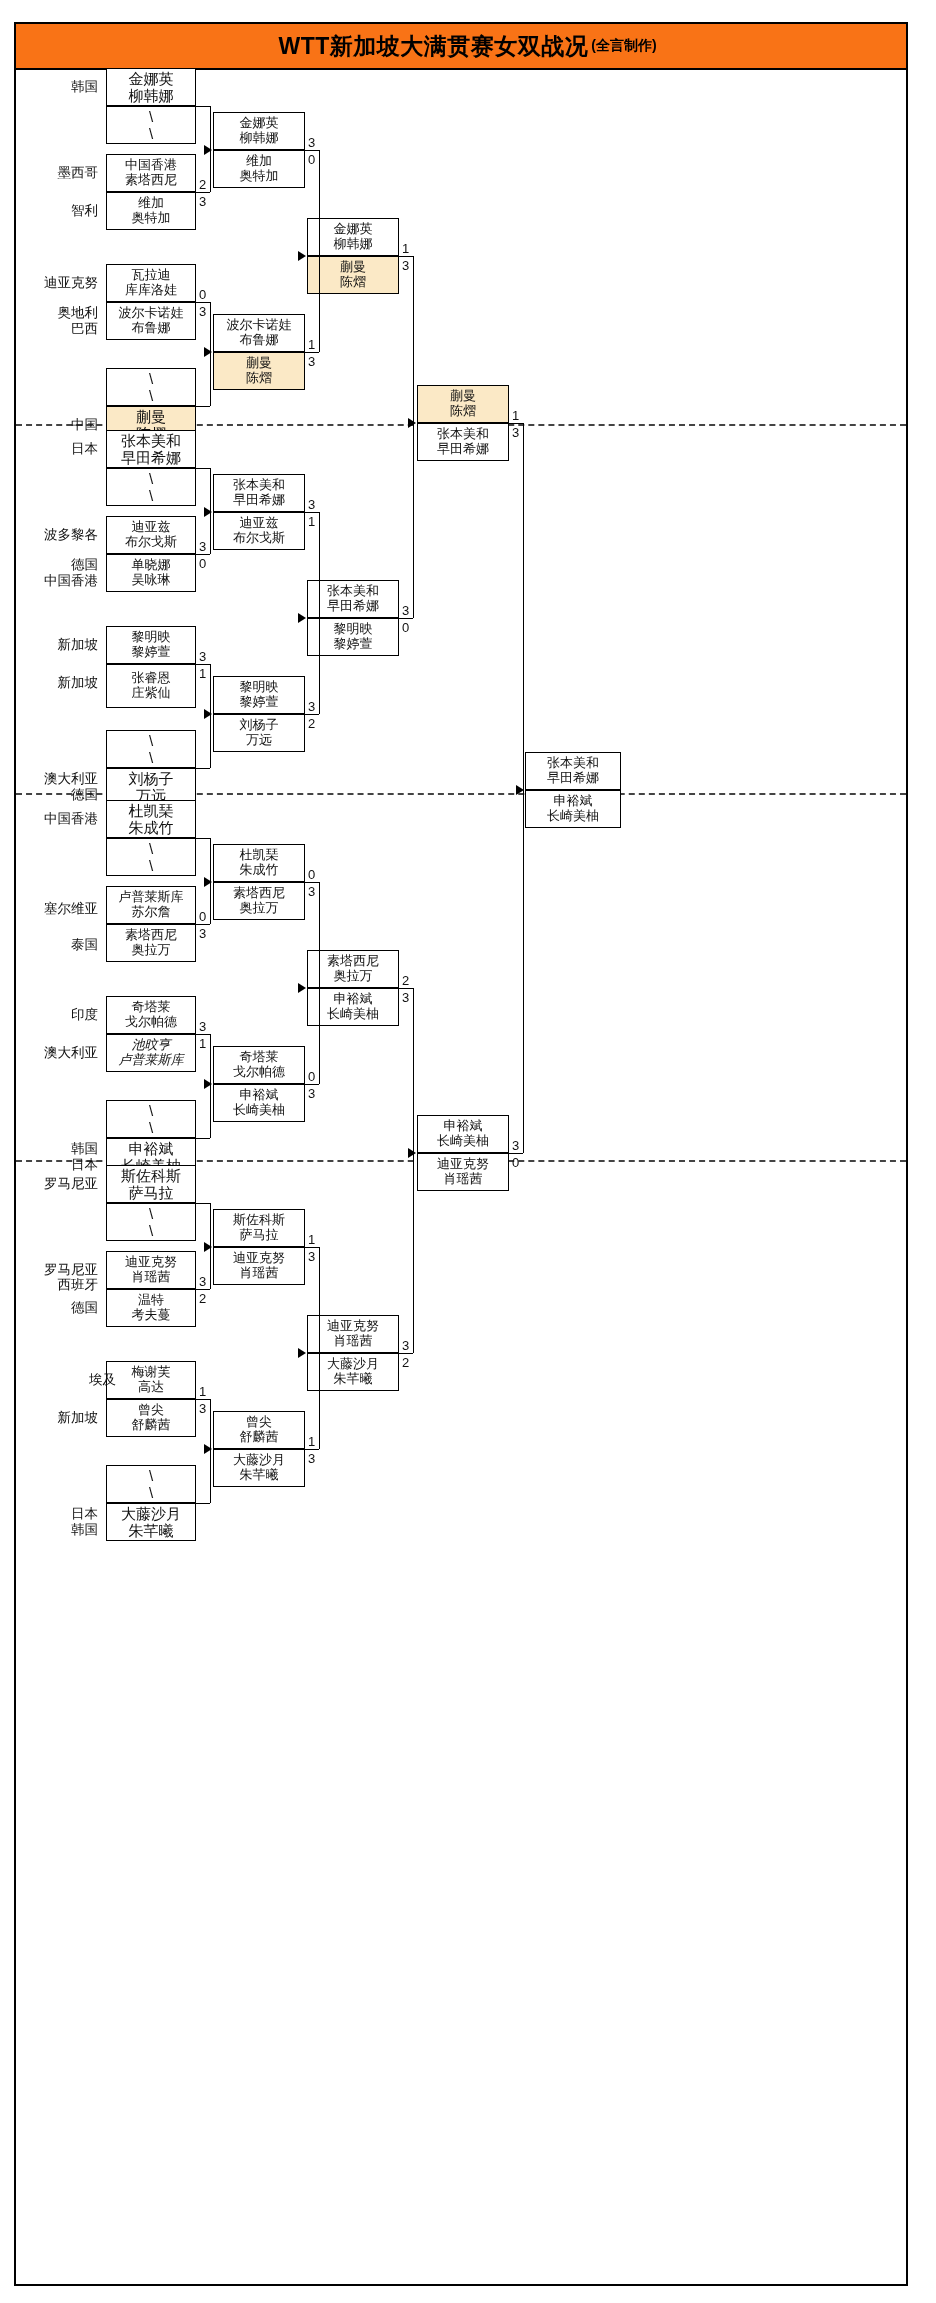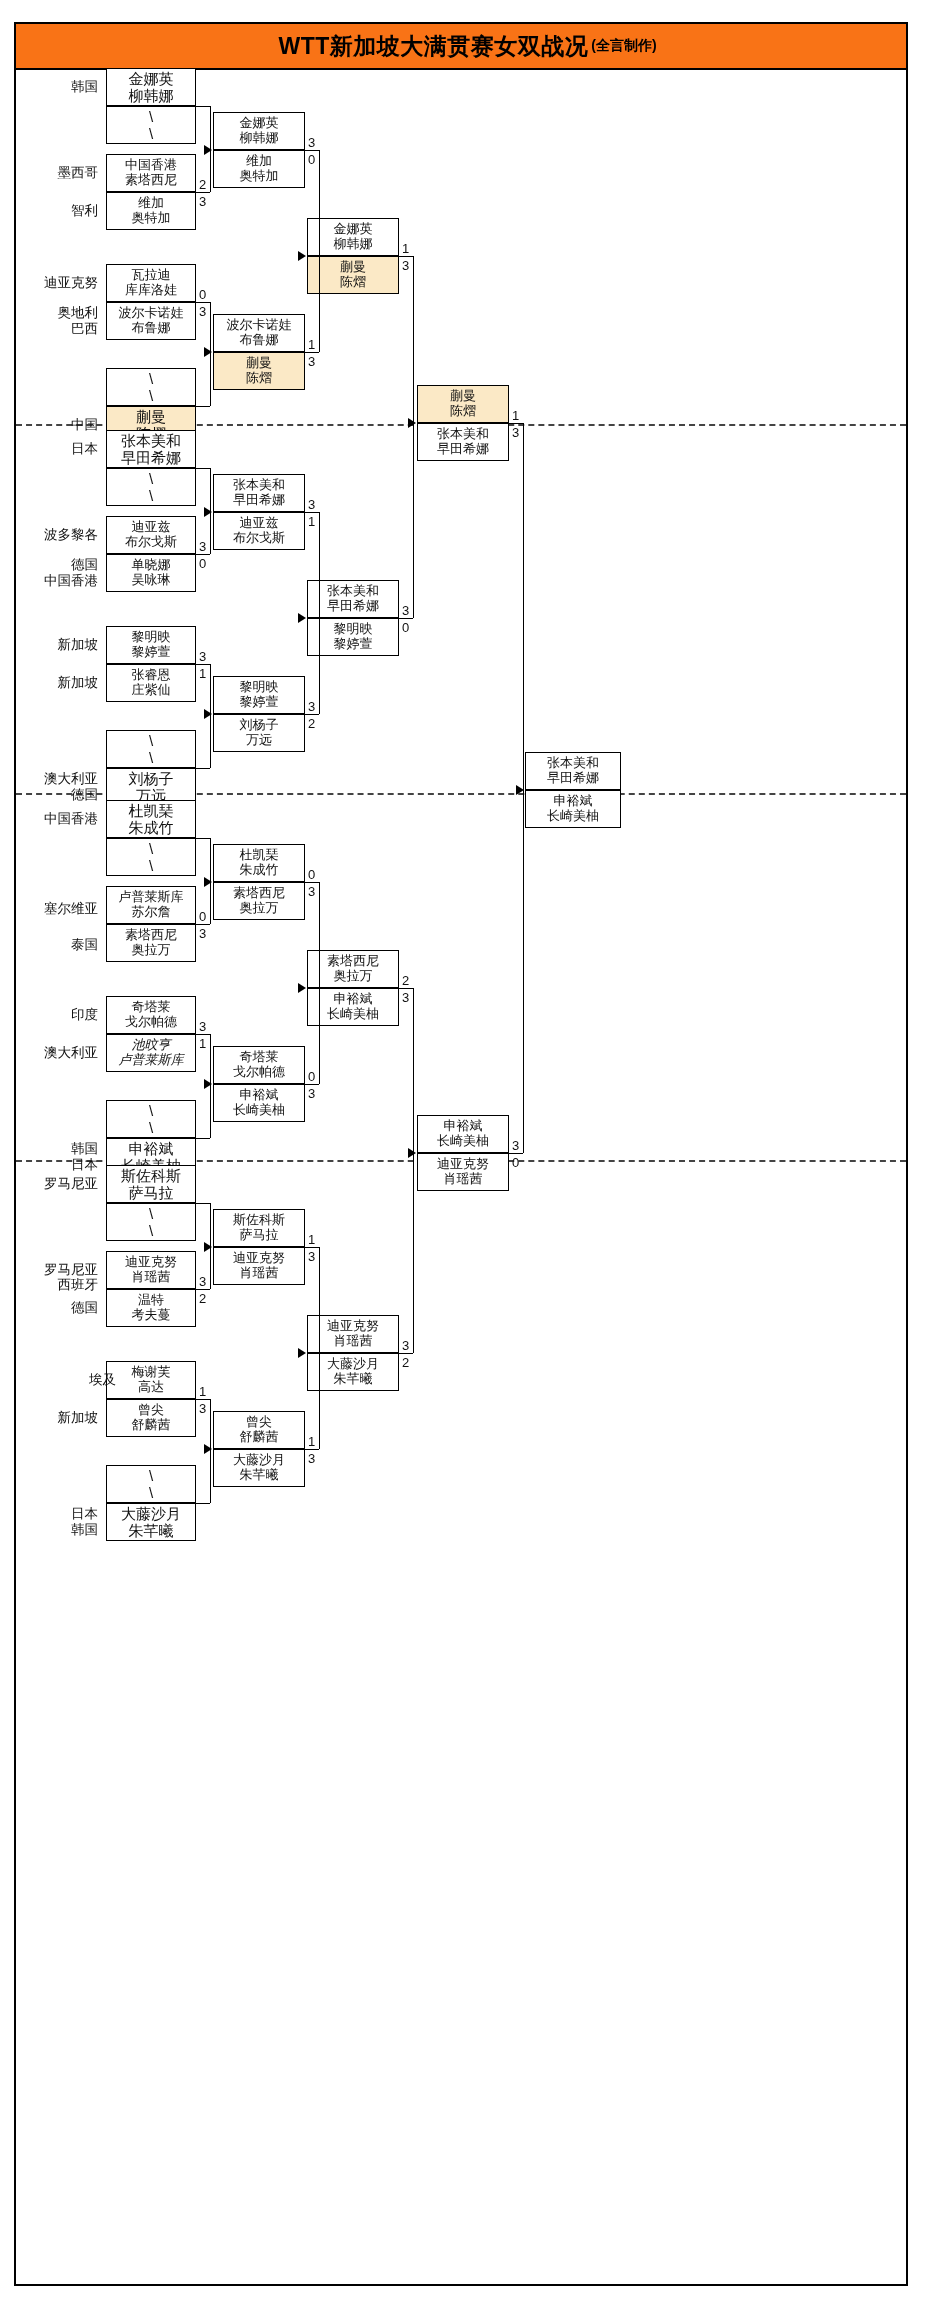--- a/index.html
+++ b/index.html
@@ -162,21 +162,21 @@
       <div class="box" style="left: 106px; top: 554px; width: 90px; height: 38px;">
         <div class="nm">单晓娜</div>
         <div class="nm">吴咏琳</div>
       </div>
       <div class="score" style="left: 199px; top: 540px;">3</div>
       <div class="score" style="left: 199px; top: 557px;">0</div>
       <div class="box" style="left: 106px; top: 626px; width: 90px; height: 38px;">
         <div class="nm">黎明映</div>
         <div class="nm">黎婷萱</div>
       </div>
-      <div class="box" style="left: 106px; top: 664px; width: 90px; height: 38px;">
+      <div class="box" style="left: 106px; top: 664px; width: 90px; height: 44px;">
         <div class="nm">张睿恩</div>
         <div class="nm">庄紫仙</div>
       </div>
       <div class="score" style="left: 199px; top: 650px;">3</div>
       <div class="score" style="left: 199px; top: 667px;">1</div>
       <div class="box bye" style="left: 106px; top: 730px; width: 90px; height: 38px;">
         <div class="nm">\</div>
         <div class="nm">\</div>
       </div>
       <div class="box bye" style="left: 106px; top: 768px; width: 90px; height: 38px;">

